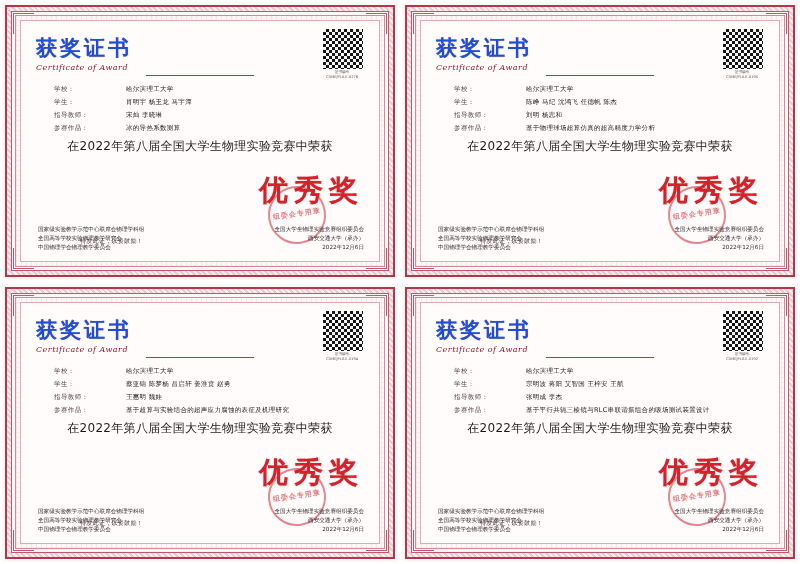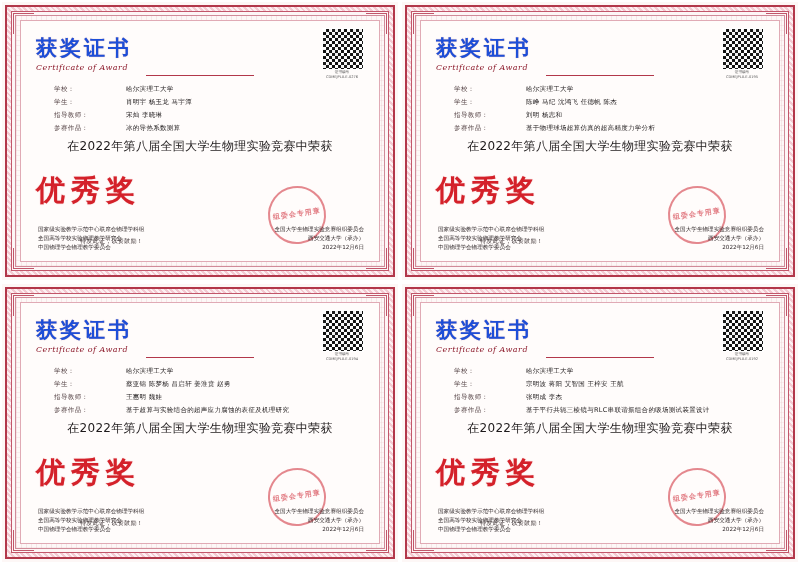--- a/index.html
+++ b/index.html
@@ -116,21 +116,21 @@
     margin-left:32px;
   }
   .award-line{
     text-align:center;
     font-size:12px;
     color:#1e1a1b;
     margin-top:4px;
     letter-spacing:.3px;
   }
   .award-name{
-    text-align:left;
+    text-align:right;
     font-size:29px;
     font-weight:bold;
     color:#d4212a;
     letter-spacing:6px;
     margin-top:16px;
     text-shadow:0 0 1px rgba(212,33,42,.5);
   }
   .note{
     margin-top:26px;
     padding-left:44px;

